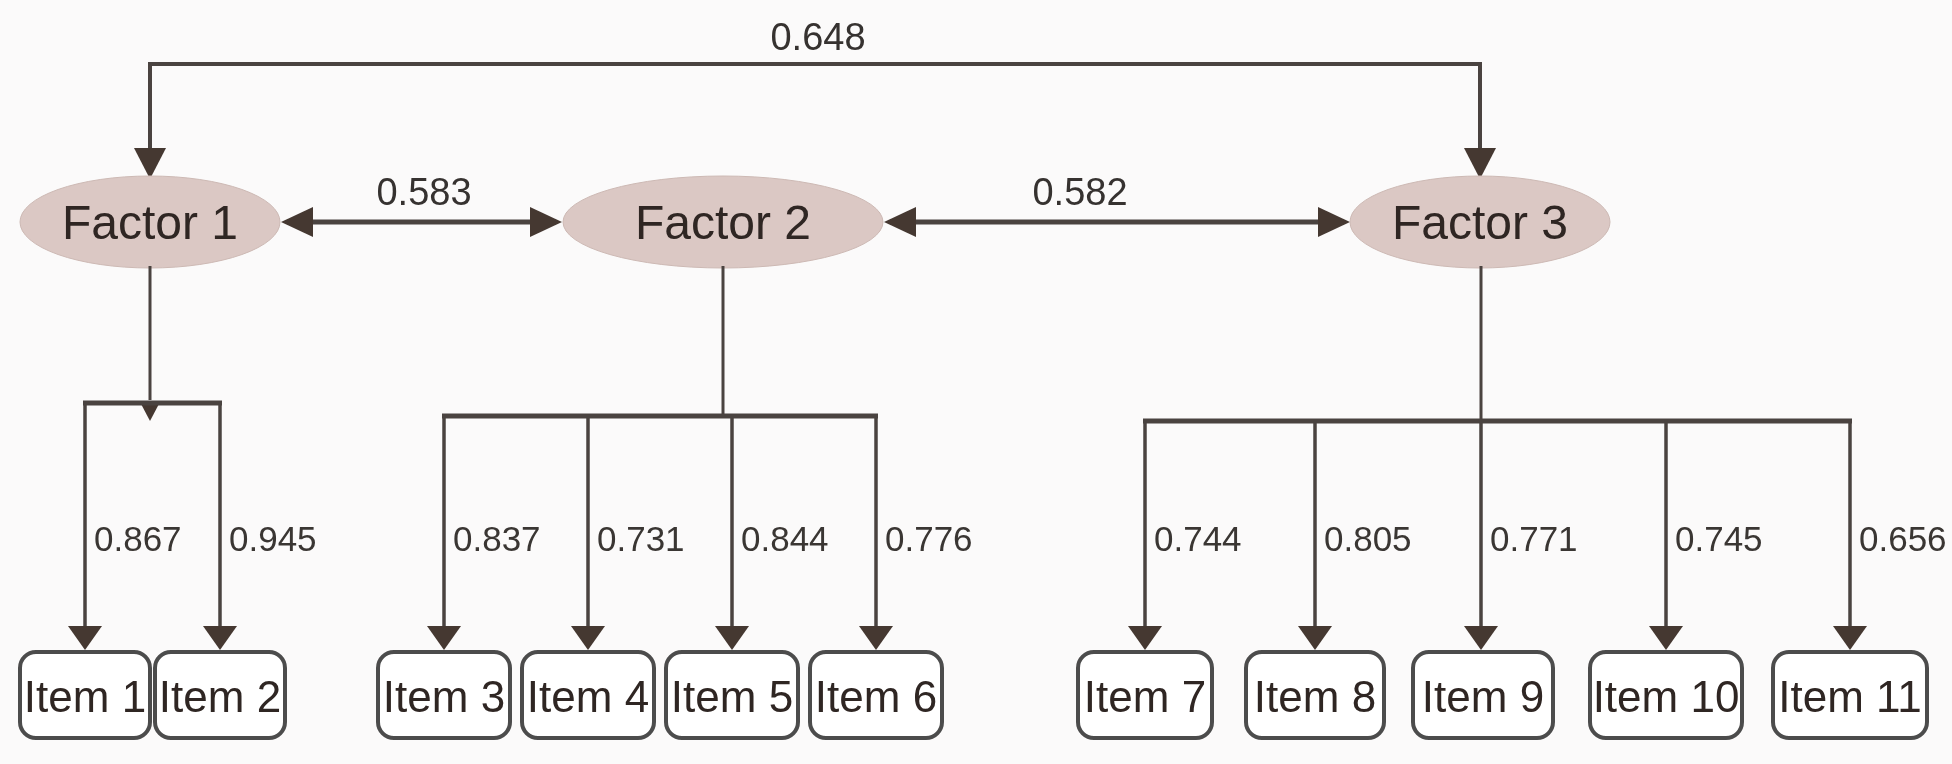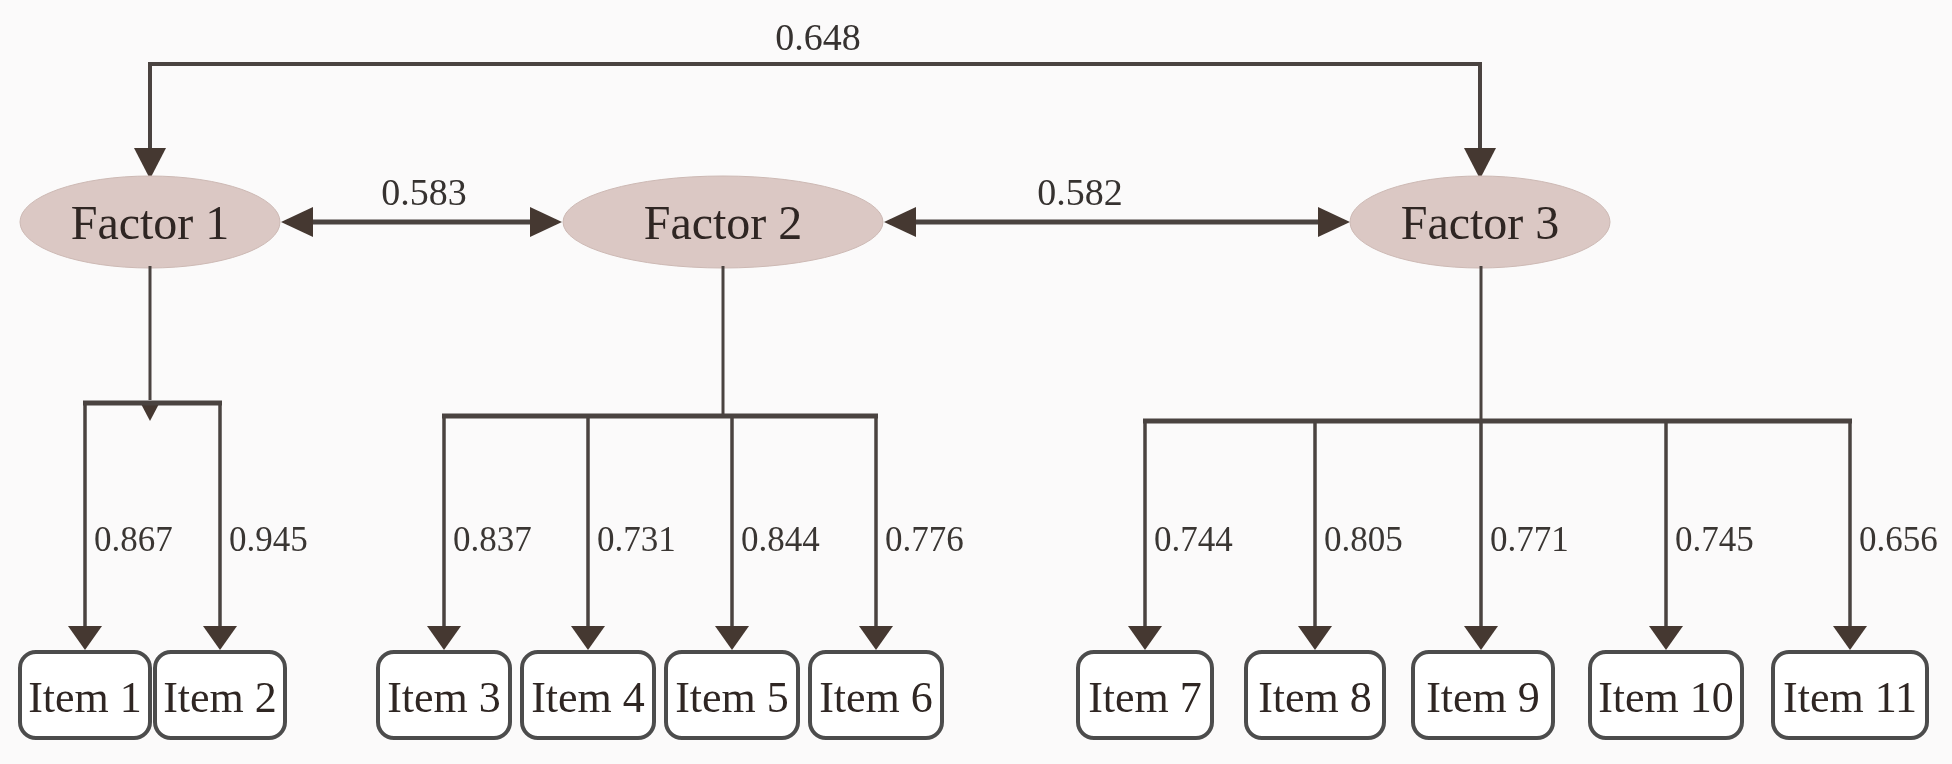--- a/index.html
+++ b/index.html
@@ -2,21 +2,21 @@
 <html><head>
 <meta charset="utf-8">
 <style>
   html, body { margin: 0; padding: 0; }
   body {
     width: 1952px; height: 764px;
     background: #fbfafa;
     font-family: "Liberation Sans", sans-serif;
     overflow: hidden;
   }
-  .diagram-wrap { width: 1952px; height: 764px; font-family: Liberation Serif, serif; }
+  .diagram-wrap { width: 1952px; height: 764px; }
   svg { display: block; }
 
   .flow-line   { stroke: #4a4340; fill: none; }
   .stem        { stroke-width: 3px; }
   .branch      { stroke-width: 3.5px; }
   .bar         { stroke-width: 5px; }
   .corr-line   { stroke-width: 5px; }
   .top-line    { stroke-width: 4px; }
   .arrowhead   { fill: #453831; stroke: none; }
 

